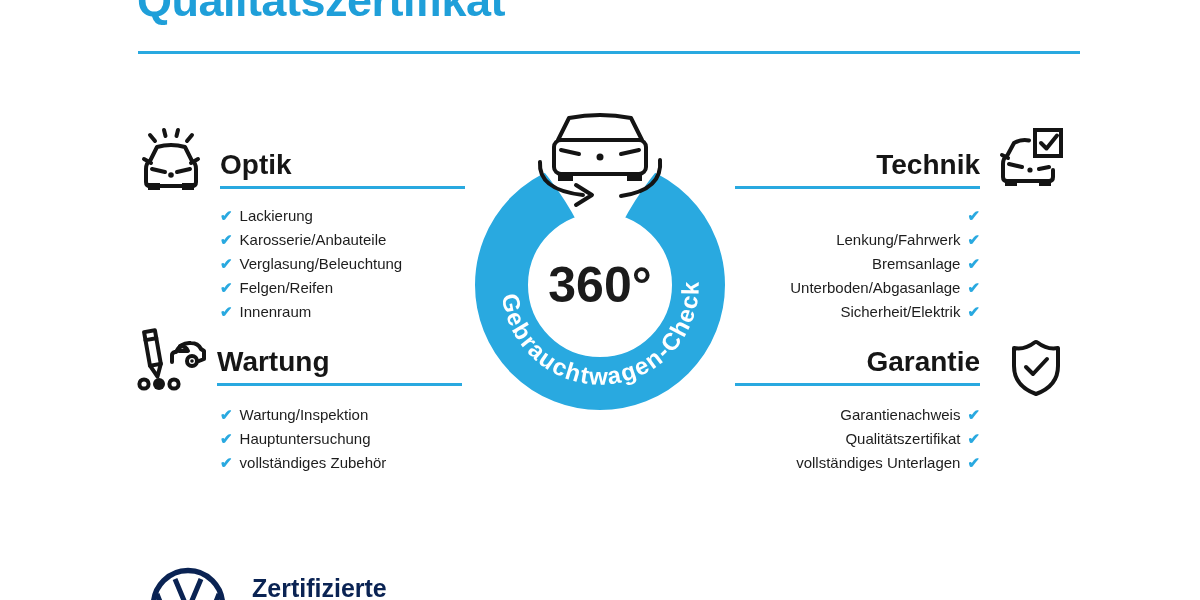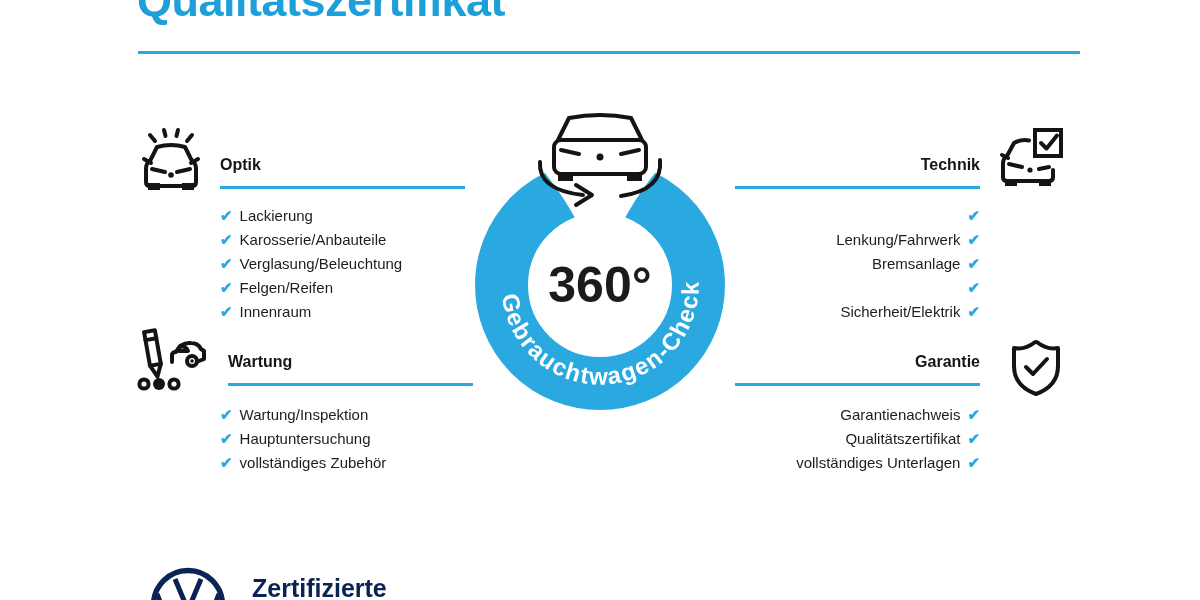--- a/index.html
+++ b/index.html
@@ -4,21 +4,21 @@
 <style>
   html,body{margin:0;padding:0;background:#fff;}
   .page{position:relative;width:1200px;height:600px;overflow:hidden;background:#fff;
         font-family:"Liberation Sans",sans-serif;color:#1b1b1b;}
   .abs{position:absolute;}
 
   .title{left:137px;top:-25px;font-size:45px;font-weight:700;color:#1f9fd9;letter-spacing:-.5px;white-space:nowrap;}
   .top-rule{left:138px;top:51px;width:942px;height:3px;background:#29a9e0;}
 
   .sec-head{width:245px;border-bottom:3px solid #29a9e0;padding-bottom:8px;}
-  .sec-head h2{margin:0;font-size:16px;line-height:26px;font-weight:700;color:#161616;}
+  .sec-head h2{margin:0;font-size:28px;line-height:26px;font-weight:700;color:#161616;}
   .head-right h2{text-align:right;}
 
   .items{display:flex;flex-direction:column;}
   .item{height:24px;display:flex;align-items:center;gap:7px;font-size:15px;color:#1d1d1d;white-space:nowrap;}
   .items-right{width:380px;}
   .items-right .item{justify-content:flex-end;}
   .check{color:#29a9e0;font-weight:700;font-size:15px;line-height:1;}
 
   .brand-label{left:252px;top:574px;font-size:25px;font-weight:700;color:#0a2353;}
 
@@ -77,21 +77,21 @@
       <path class="ink" d="M13 37 L18.5 49 L24 37"></path>
     </g>
     <path class="ink" d="M37 34 L37 27 Q37 25 40 24 L41 24 Q46 14 56 15 Q63 15 66 21 L69 23 L69 31 L64 33"></path>
     <path class="ink" stroke-width="3.5" d="M45 18 Q51 18 53 23 L44 23 Z"></path>
     <circle class="ink" stroke-width="3.5" cx="57" cy="33" r="5"></circle>
     <circle class="inkfill" cx="57" cy="33" r="1.8"></circle>
     <circle class="ink" stroke-width="3.5" cx="9" cy="56" r="4.6"></circle>
     <circle class="inkfill" cx="24" cy="56" r="6"></circle>
     <circle class="ink" stroke-width="3.5" cx="39" cy="56" r="4.6"></circle>
   </svg>
-  <div class="abs sec-head" style="left:228px;top:349px">
+  <div class="abs sec-head" style="left:217px;top:349px">
     <h2>Wartung</h2>
   </div>
   <div class="abs items" style="left:220px;top:402px">
     <div class="item">
         <span class="check">✔</span>
         <span>Wartung/Inspektion</span>
       </div>
     <div class="item">
         <span class="check">✔</span>
         <span>Hauptuntersuchung</span>
@@ -122,20 +122,21 @@
       </div>
     <div class="item">
         <span>Lenkung/Fahrwerk</span>
         <span class="check">✔</span>
       </div>
     <div class="item">
         <span>Bremsanlage</span>
         <span class="check">✔</span>
       </div>
     <div class="item">
+        <span>Unterboden/Abgasanlage</span>
         <span class="check">✔</span>
       </div>
     <div class="item">
         <span>Sicherheit/Elektrik</span>
         <span class="check">✔</span>
       </div>
   </div>
 
   <div class="abs sec-head head-right" style="left:735px;top:349px">
     <h2>Garantie</h2>

